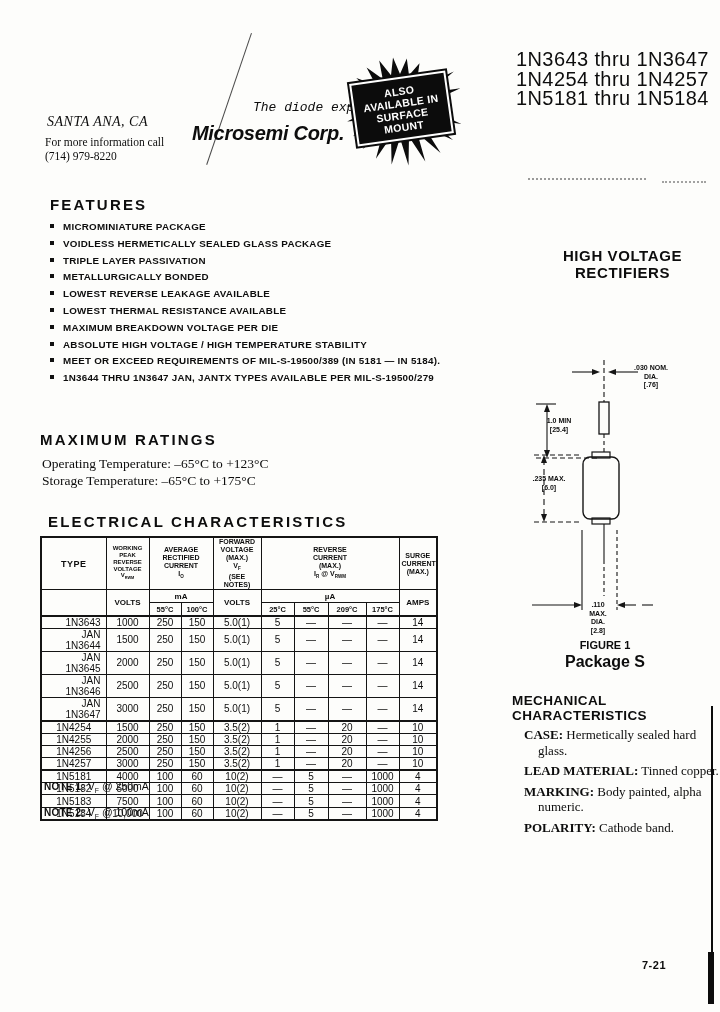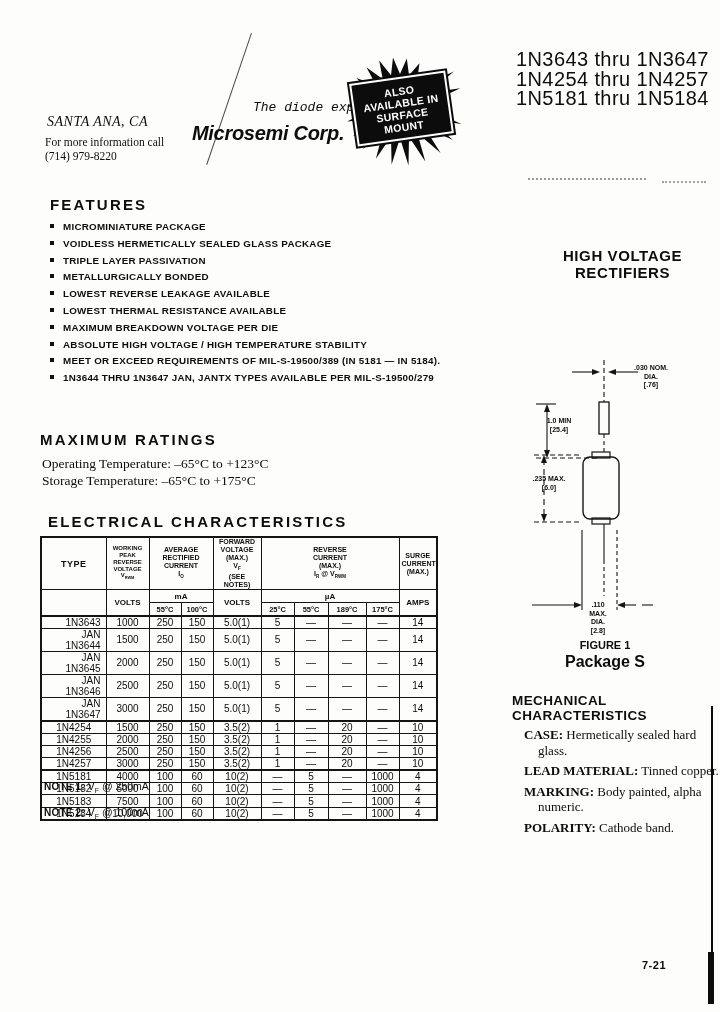--- a/index.html
+++ b/index.html
@@ -199,21 +199,21 @@
           <td colspan="2" class="unit">mA</td>
           <td rowspan="2" class="unit">VOLTS</td>
           <td colspan="4" class="unit">µA</td>
           <td rowspan="2" class="unit">AMPS</td>
         </tr>
         <tr class="h3">
           <td class="temp">55°C</td>
           <td class="temp">100°C</td>
           <td class="temp">25°C</td>
           <td class="temp">55°C</td>
-          <td class="temp">189°C</td>
+          <td class="temp">209°C</td>
           <td class="temp">175°C</td>
         </tr>
       </thead>
       <tbody class="g1">
           <tr>
             <td class="c0">1N3643</td>
             <td class="c1">1000</td>
             <td class="c2">250</td>
             <td class="c3">150</td>
             <td class="c4">5.0(1)</td>

